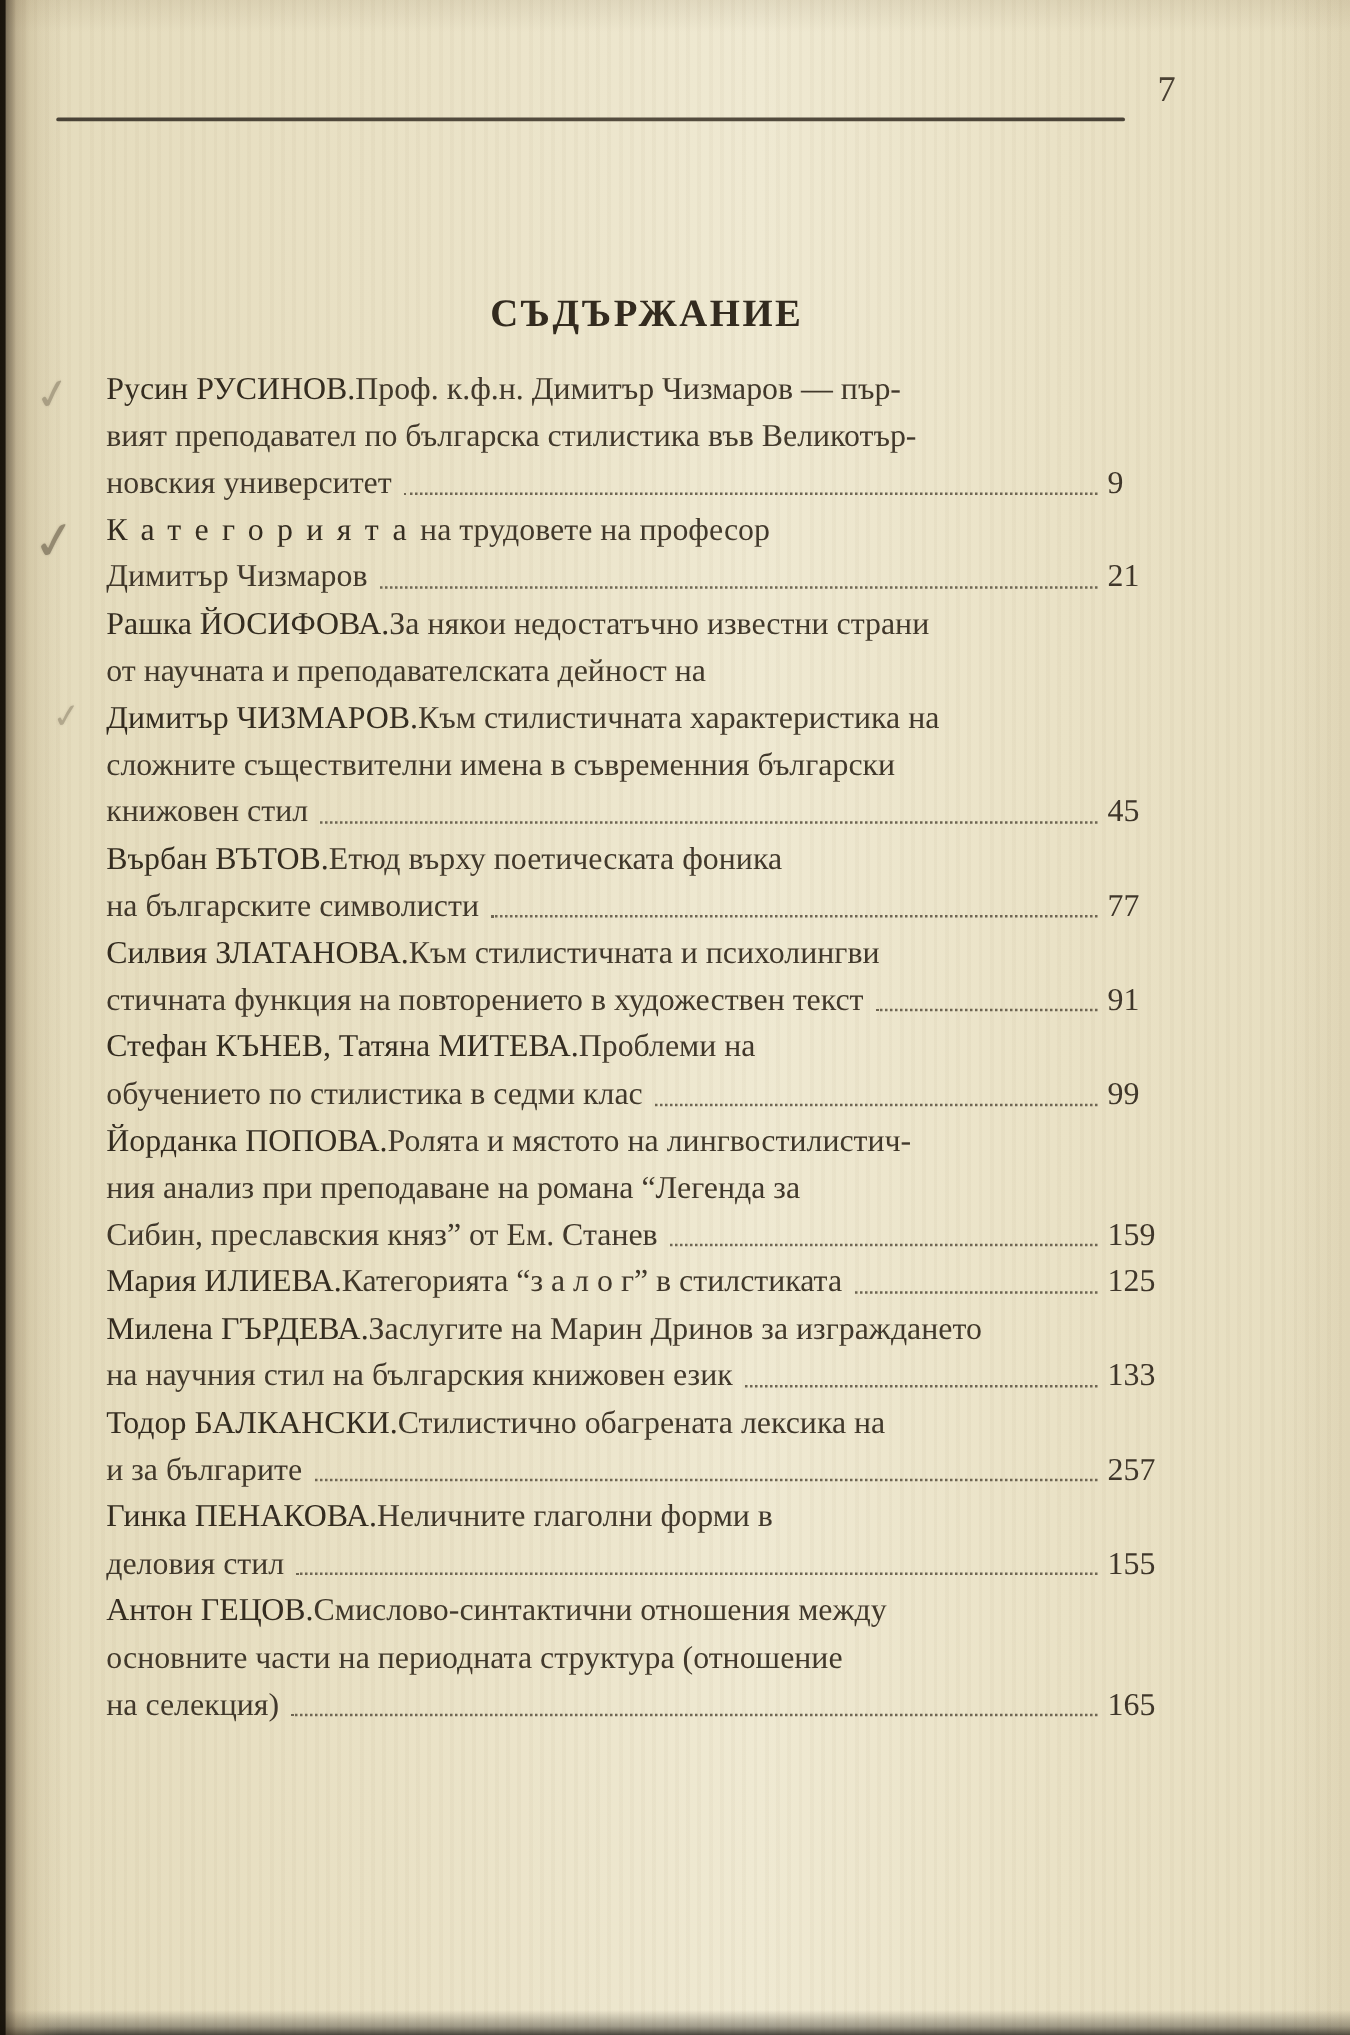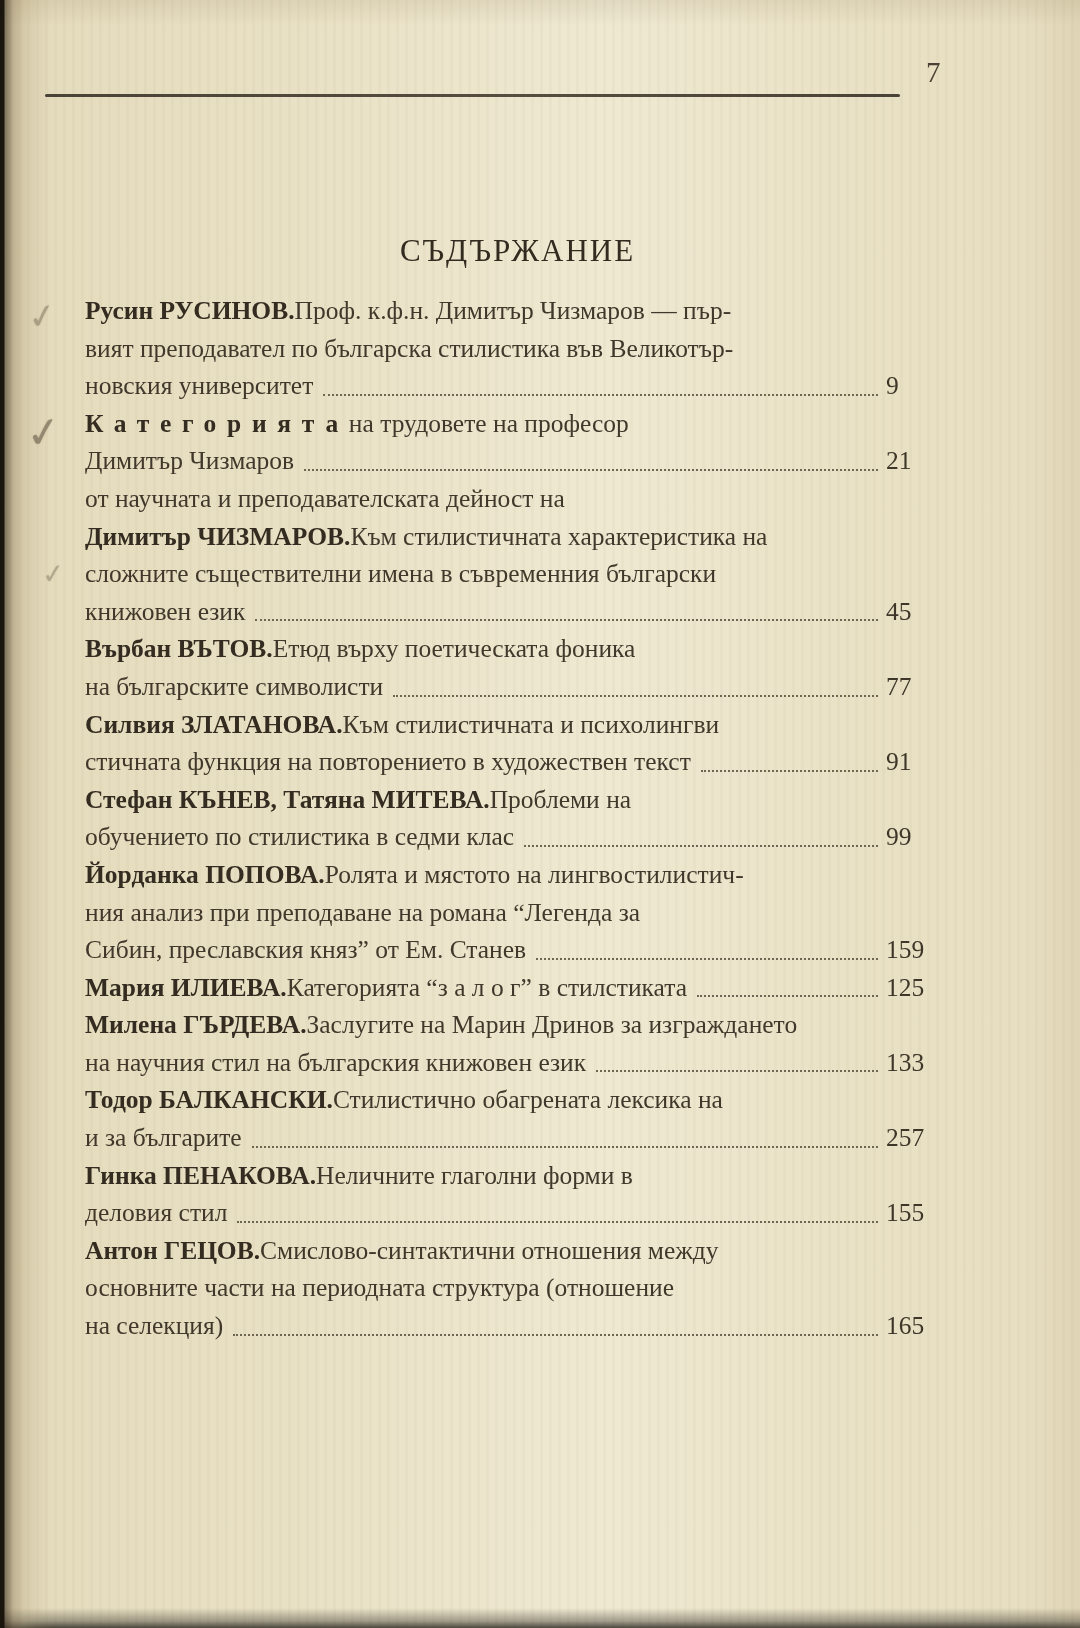--- a/index.html
+++ b/index.html
@@ -31,38 +31,38 @@
     left: 926px; top: 56px;
     font-size: 29px;
     color: #4a4134;
   }
   .doc-title {
     position: absolute;
     left: 85px; right: 130px;
     top: 233px;
     text-align: center;
     font-size: 31px;
-    font-weight: normal;
+    font-weight: bold;
     letter-spacing: 2px;
     color: #332b1f;
   }
   .toc {
     position: absolute;
     left: 85px; right: 130px;
     top: 292px;
   }
   .line {
     display: flex;
     align-items: baseline;
     line-height: 37.6px;
     font-size: 25.5px;
     white-space: nowrap;
   }
   .seg { color: #41382b; }
-  .seg.b { font-weight: bold; color: #342c20; }
+  .seg.b { font-weight: normal; color: #342c20; }
   .seg.sp { letter-spacing: 0.42em; }
   .leader {
     flex: 1 1 auto;
     min-width: 24px;
     align-self: flex-end;
     border-bottom: 2px dotted #6e6552;
     margin: 0 8px 9px 10px;
   }
   .num {
     flex: 0 0 64px;
@@ -105,33 +105,37 @@
           <span class="seg"> на трудовете на професор</span>
         </div>
         <div class="line">
           <span class="seg">Димитър Чизмаров</span>
           <span class="leader"></span>
           <span class="num">21</span>
         </div>
       </div>
       <div>
         <div class="line">
+          <span class="seg b">Рашка ЙОСИФОВА.</span>
+          <span class="seg"> За някои недостатъчно известни страни</span>
+        </div>
+        <div class="line">
           <span class="seg">от научната и преподавателската дейност на</span>
         </div>
       </div>
       <div>
         <div class="line">
           <span class="seg b">Димитър ЧИЗМАРОВ.</span>
           <span class="seg"> Към стилистичната характеристика на</span>
         </div>
         <div class="line">
           <span class="seg">сложните съществителни имена в съвременния български</span>
         </div>
         <div class="line">
-          <span class="seg">книжовен език</span>
+          <span class="seg">книжовен стил</span>
           <span class="leader"></span>
           <span class="num">45</span>
         </div>
       </div>
       <div>
         <div class="line">
           <span class="seg b">Върбан ВЪТОВ.</span>
           <span class="seg"> Етюд върху поетическата фоника</span>
         </div>
         <div class="line">

